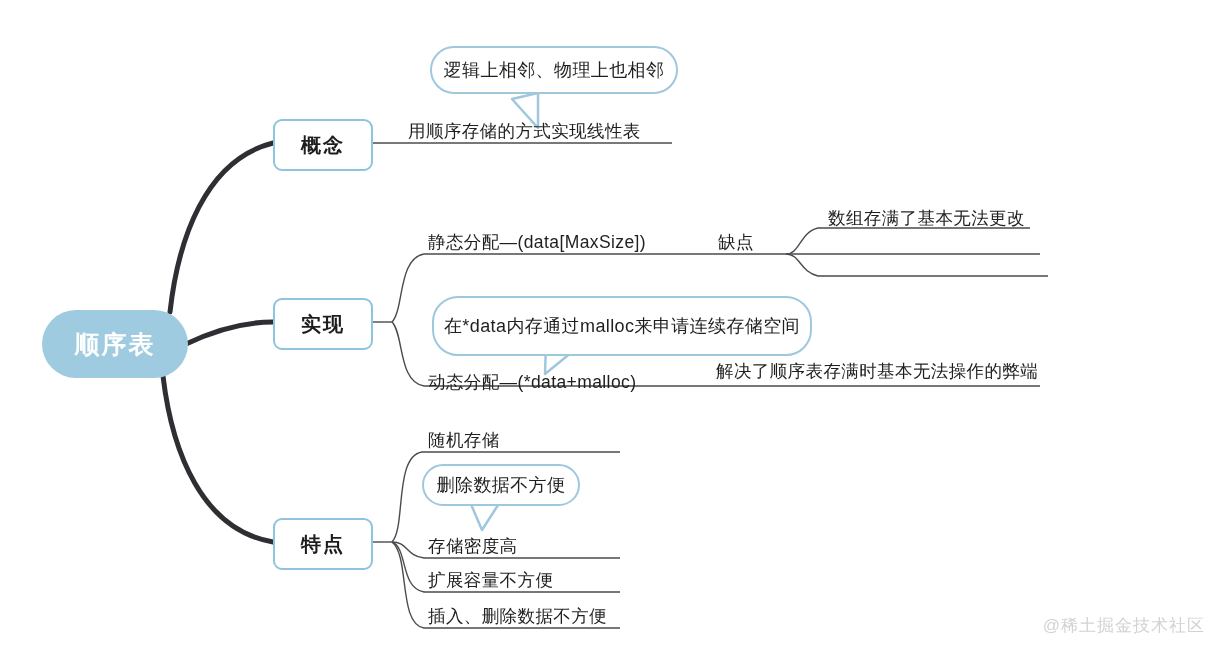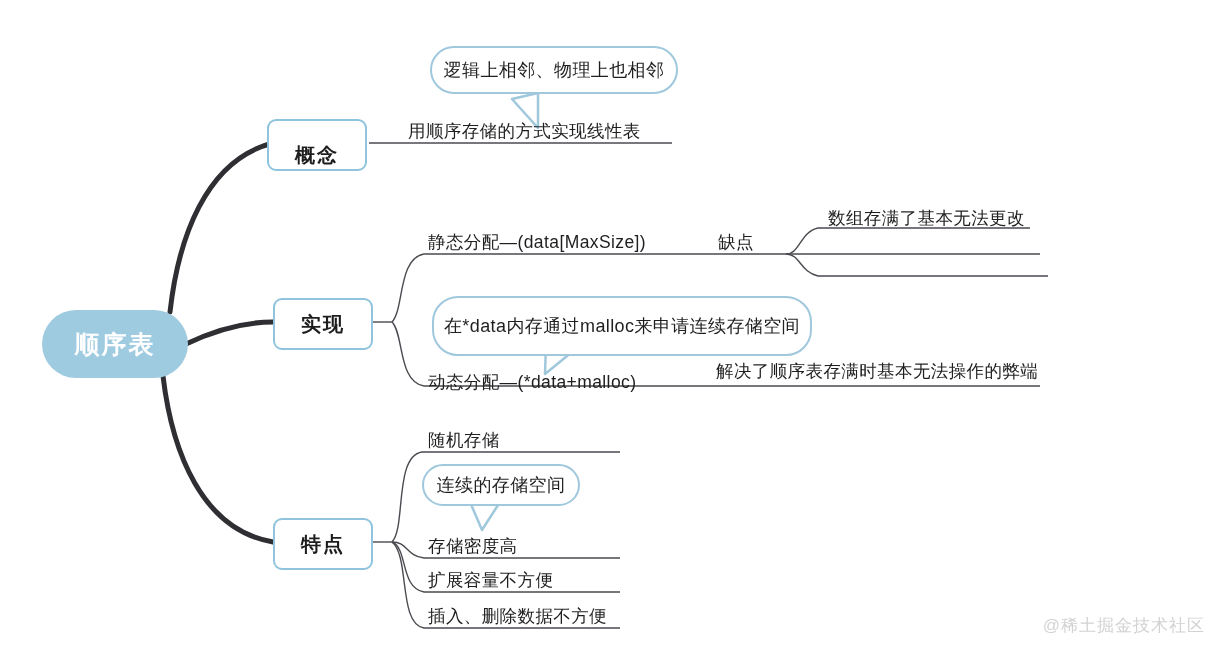--- a/index.html
+++ b/index.html
@@ -55,21 +55,21 @@
     border-radius: 9px;
     display: flex;
     align-items: center;
     justify-content: center;
     color: #1d1d1d;
     font-size: 20px;
     font-weight: bold;
     letter-spacing: 2px;
     z-index: 5;
   }
-  .branch-gainian { left: 267px; top: 119px; align-items: flex-end; }
+  .branch-gainian { left: 273px; top: 119px; }
   .branch-shixian { left: 273px; top: 298px; }
   .branch-tedian  { left: 273px; top: 518px; }
 
   
   .leaf {
     position: absolute;
     color: #1f1f1f;
     font-size: 17.5px;
     white-space: nowrap;
     z-index: 4;
@@ -167,18 +167,18 @@
 
   <div class="callout" style="left:430px; top:46px; width:248px; height:48px;">
     <span>逻辑上相邻、物理上也相邻</span>
   </div>
 
   <div class="callout" style="left:432px; top:296px; width:380px; height:60px;">
     <span>在*data内存通过malloc来申请连续存储空间</span>
   </div>
 
   <div class="callout" style="left:422px; top:464px; width:158px; height:42px;">
-    <span>连续的存储空间</span>
+    <span>删除数据不方便</span>
   </div>
 
   <div class="watermark">@稀土掘金技术社区</div>
 
 </div>
 
 </body></html>

